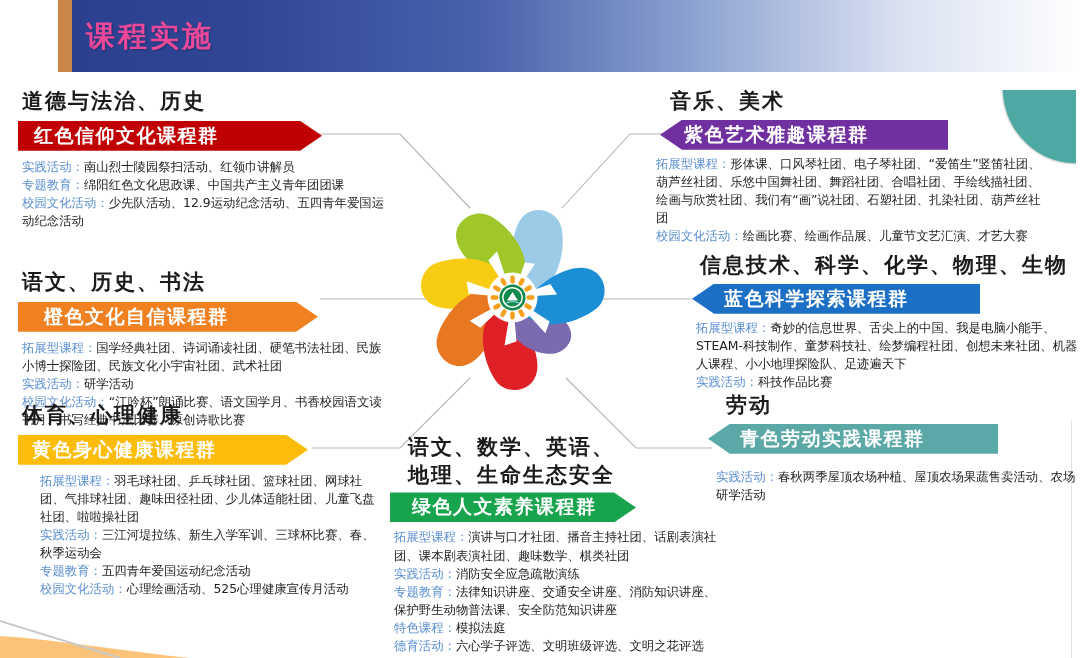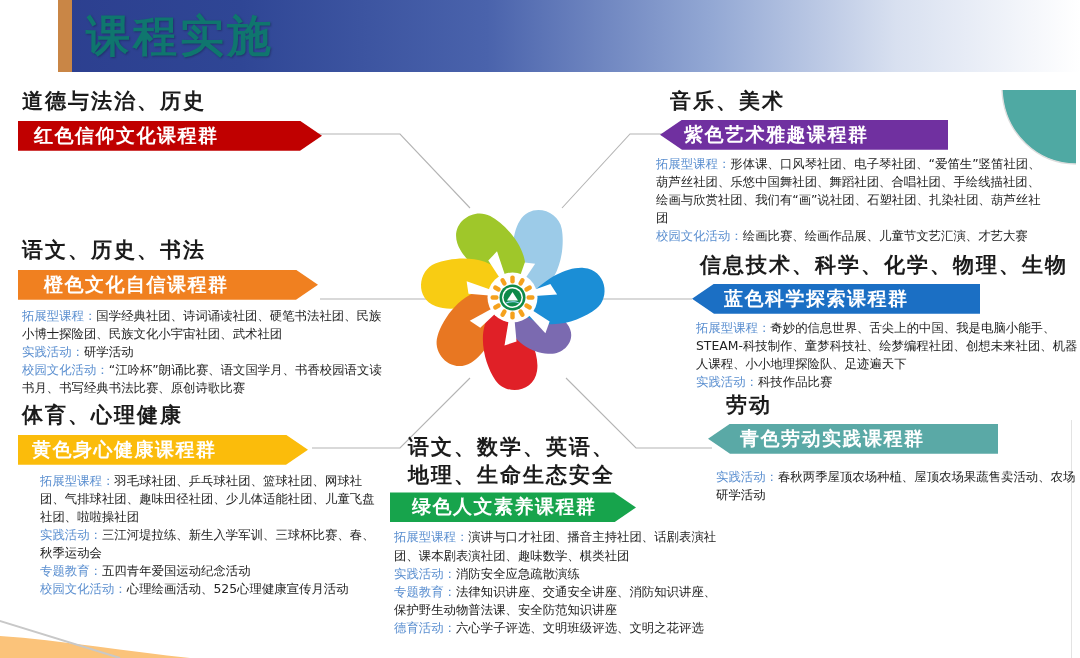--- a/index.html
+++ b/index.html
@@ -21,21 +21,21 @@
     position: absolute; left: 58px; top: 0; width: 1022px; height: 72px;
     background: linear-gradient(90deg, #2c3f8f 0%, #2f4695 18%, #4a63ac 42%, #93a8d4 64%, #d8e0f0 82%, #ffffff 100%);
   }
   .header-accent {
     position: absolute; left: 58px; top: 0; width: 14px; height: 72px;
     background: #c98646;
   }
   .header-title {
     position: absolute; left: 86px; top: 2px;
     font-family: "DejaVu Sans", sans-serif;
-    font-size: 44px; font-weight: bold; color: #0f766e;
+    font-size: 29px; font-weight: bold; color: #ec4899;
     letter-spacing: 3px; line-height: 68px;
     text-shadow: 1px 1px 2px rgba(0,0,0,0.25);
   }
 
   
   .corner-teal {
     position: absolute; right: 0px; top: 88px; width: 82px; height: 82px;
     overflow: hidden;
   }
   .corner-teal svg { display:block; }
@@ -81,21 +81,21 @@
 
   .detail {
     font-family: "DejaVu Sans", "Liberation Sans", sans-serif;
     font-size: 12.4px; color: #222222; line-height: 1.46;
   }
   .detail .lbl { color: #5b8fd0; }
   .detail p { margin: 0; }
 
   
   #b-red      { left: 18px;  top: 88px;  width: 370px; }
-  #b-orange   { left: 18px;  top: 237px; width: 375px; }
+  #b-orange   { left: 18px;  top: 269px; width: 375px; }
   #b-yellow   { left: 18px;  top: 402px; width: 360px; }
   #b-purple   { left: 652px; top: 88px;  width: 398px; }
   #b-blue     { left: 692px; top: 252px; width: 388px; }
   #b-cyan     { left: 700px; top: 392px; width: 380px; }
   #b-green    { left: 390px; top: 434px; width: 330px; }
 
   #b-red .subject-line    { padding-left: 4px; }
   #b-orange .subject-line { padding-left: 4px; }
   #b-yellow .subject-line { padding-left: 4px; }
   #b-purple .subject-line { padding-left: 18px; }
@@ -260,20 +260,25 @@
           <path d="M-5.5,3 L0,-5.5 L5.5,3 Z" fill="#ffffff"></path>
           <path d="M-6.5,5 C-3,3.2 3,3.2 6.5,5 L6.5,6 C3,4.4 -3,4.4 -6.5,6 Z" fill="#9fd9ff"></path>
         </g>
       </g>
     </svg>
   </div>
 
   <div class="block" id="b-red">
       <div class="subject-line">道德与法治、历史</div>
       <div class="group-banner"><div class="bar" style="background: rgb(192, 0, 0); clip-path: polygon(0px 0px, calc(100% - 22px) 0px, 100% 50%, calc(100% - 22px) 100%, 0px 100%);"></div><span class="txt">红色信仰文化课程群</span></div>
+      <div class="detail">
+        <p><span class="lbl">实践活动：</span><span>南山烈士陵园祭扫活动、红领巾讲解员</span></p>
+        <p><span class="lbl">专题教育：</span><span>绵阳红色文化思政课、中国共产主义青年团团课</span></p>
+        <p><span class="lbl">校园文化活动：</span><span>少先队活动、12.9运动纪念活动、五四青年爱国运动纪念活动</span></p>
+      </div>
     </div>
   <div class="block" id="b-orange">
       <div class="subject-line">语文、历史、书法</div>
       <div class="group-banner"><div class="bar" style="background: rgb(240, 128, 32); clip-path: polygon(0px 0px, calc(100% - 22px) 0px, 100% 50%, calc(100% - 22px) 100%, 0px 100%);"></div><span class="txt">橙色文化自信课程群</span></div>
       <div class="detail">
         <p><span class="lbl">拓展型课程：</span><span>国学经典社团、诗词诵读社团、硬笔书法社团、民族小博士探险团、民族文化小宇宙社团、武术社团</span></p>
         <p><span class="lbl">实践活动：</span><span>研学活动</span></p>
         <p><span class="lbl">校园文化活动：</span><span>“江吟杯”朗诵比赛、语文国学月、书香校园语文读书月、书写经典书法比赛、原创诗歌比赛</span></p>
       </div>
     </div>
@@ -311,17 +316,18 @@
       </div>
     </div>
   <div class="block" id="b-green">
       <div class="subject-line">语文、数学、英语、
 地理、生命生态安全</div>
       <div class="group-banner"><div class="bar" style="background: rgb(23, 164, 76); clip-path: polygon(0px 0px, calc(100% - 22px) 0px, 100% 50%, calc(100% - 22px) 100%, 0px 100%);"></div><span class="txt">绿色人文素养课程群</span></div>
       <div class="detail">
         <p><span class="lbl">拓展型课程：</span><span>演讲与口才社团、播音主持社团、话剧表演社团、课本剧表演社团、趣味数学、棋类社团</span></p>
         <p><span class="lbl">实践活动：</span><span>消防安全应急疏散演练</span></p>
         <p><span class="lbl">专题教育：</span><span>法律知识讲座、交通安全讲座、消防知识讲座、保护野生动物普法课、安全防范知识讲座</span></p>
+        <p><span class="lbl">特色课程：</span><span>模拟法庭</span></p>
         <p><span class="lbl">德育活动：</span><span>六心学子评选、文明班级评选、文明之花评选</span></p>
       </div>
     </div>
 
 </div>
 
 </body></html>

